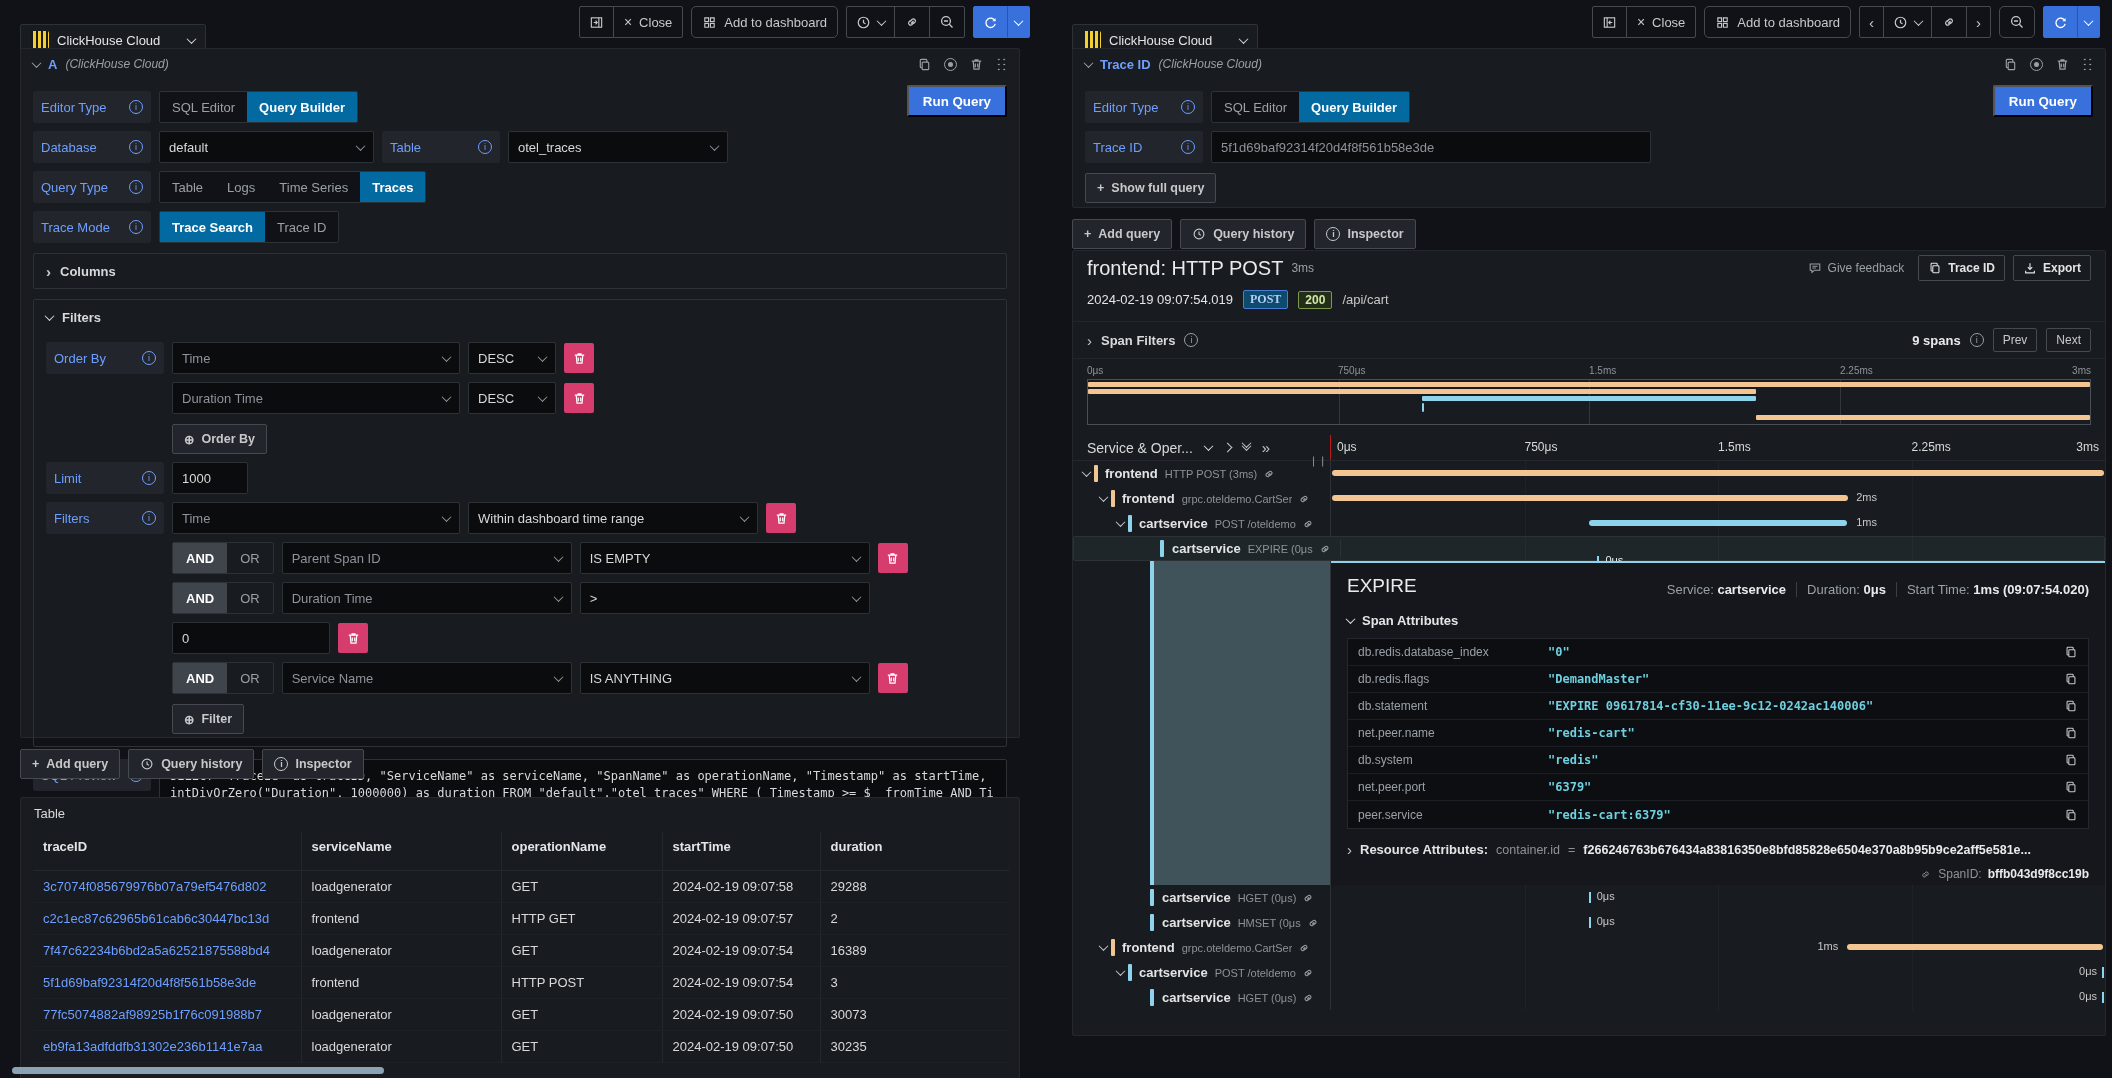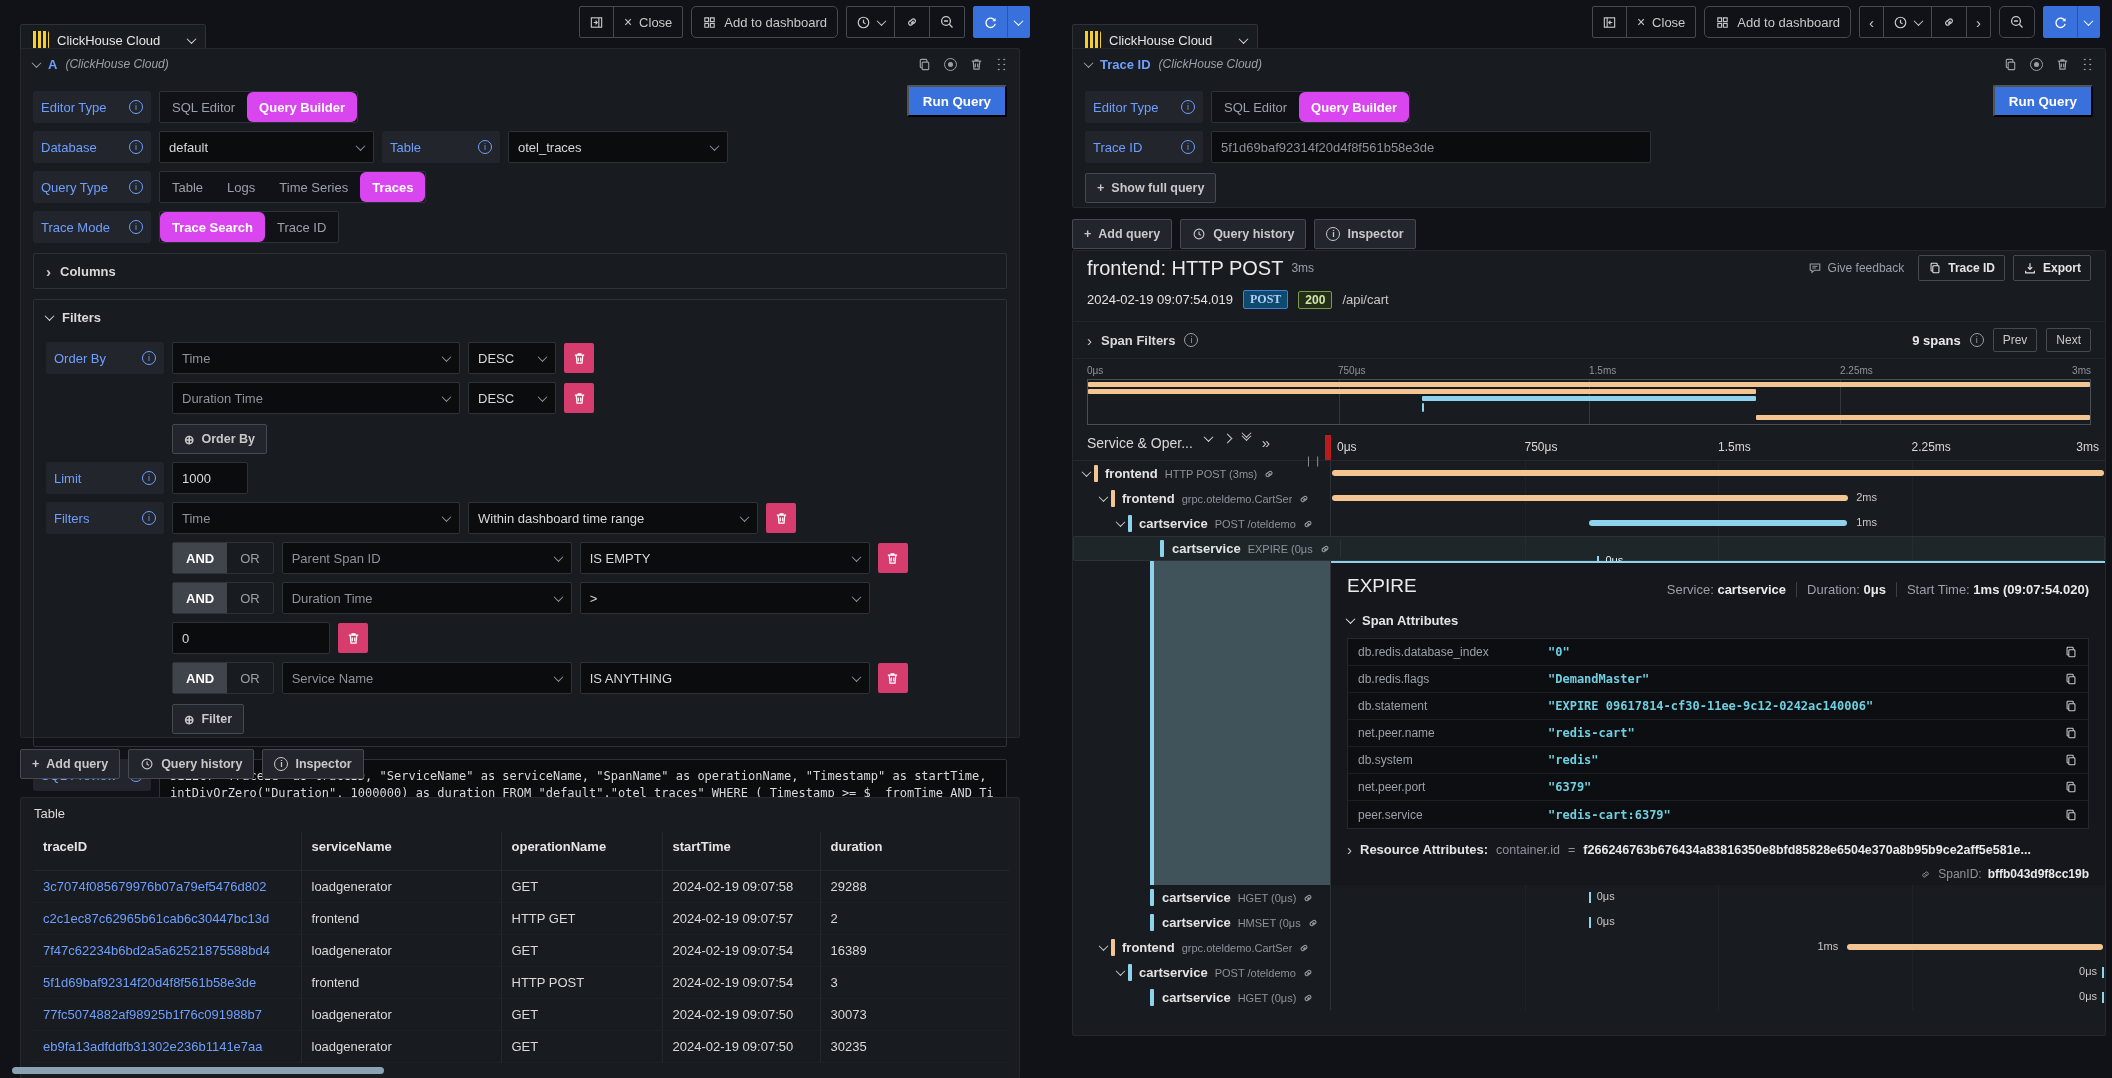--- a/index.html
+++ b/index.html
@@ -55,21 +55,21 @@
   .q-head .suffix{font-style:italic;font-size:12px;color:#9aa0a7;}
   .q-head .spacer{flex:1;}
   .q-head .hicons{display:flex;align-items:center;gap:12px;color:#9aa0a7;}
   .q-body{padding:4px 12px 12px 12px;position:relative;}
 
   .row{display:flex;align-items:center;gap:8px;margin-top:8px;}
   .chip{display:flex;align-items:center;justify-content:space-between;gap:6px;width:118px;flex:none;
      background:#22252b;color:var(--link-blue);padding:0 8px;height:32px;border-radius:2px;font-size:13px;}
   .seg{display:flex;align-items:stretch;border:1px solid #2c3235;border-radius:2px;height:32px;background:#111217;}
   .seg span{display:flex;align-items:center;padding:0 12px;color:#9aa0a7;font-size:13px;}
-  .seg span.on{background:#d946ef;color:#fff;font-weight:700;border-radius:6px;}
+  .seg span.on{background:#0369a1;color:#fff;font-weight:700;border-radius:0;}
   .sel{display:flex;align-items:center;justify-content:space-between;gap:8px;background:#0b0c0e;
      border:1px solid #2c3235;border-radius:2px;height:32px;padding:0 9px;color:#d8d9da;}
   .sel .ph{color:#8e9299;}
   .sel .caret{color:#8e9299;}
   .inp{background:#0b0c0e;border:1px solid #2c3235;border-radius:2px;height:32px;padding:0 9px;
      display:flex;align-items:center;color:#d8d9da;}
   .del{width:30px;height:30px;flex:none;background:var(--danger-pink);border-radius:2px;color:#fff;
      display:flex;align-items:center;justify-content:center;}
   .btn-sec{display:inline-flex;align-items:center;gap:7px;height:30px;padding:0 11px;border:1px solid #46494f;
      border-radius:2px;color:#c7c8c9;background:#22252b;font-size:12.5px;font-weight:700;}
@@ -124,22 +124,22 @@
      display:inline-flex;align-items:center;}
   .minimap-wrap{padding:6px 14px 4px 14px;position:relative;}
   .mm-labels{position:relative;height:13px;font-size:10px;color:#8e9299;}
   .mm-labels span{position:absolute;top:0;}
   .minimap{position:relative;height:46px;border:1px solid #4a4e55;margin-top:1px;}
   .minimap .gv{position:absolute;top:0;bottom:0;width:1px;background:#33373d;}
   .mmbar{position:absolute;height:5px;border-radius:1px;}
   .mmbar.f{background:var(--frontend-span);}
   .mmbar.c{background:var(--cartservice-span);}
   .tree-header{height:26px;display:flex;align-items:stretch;border-bottom:1px solid #24272d;margin-top:6px;}
-  .th-name{width:258px;flex:none;display:flex;align-items:flex-start;gap:12px;padding:0 3px 0 14px;
-     border-right:6px solid #b91c1c;color:#d8d9da;font-size:14px;position:relative;}
+  .th-name{width:258px;flex:none;display:flex;align-items:center;gap:12px;padding:0 3px 0 14px;
+     border-right:1px solid #b91c1c;color:#d8d9da;font-size:14px;position:relative;}
   .th-name .hic{color:#c7c8c9;display:inline-flex;}
   .th-handle{position:absolute;right:2px;bottom:-6px;color:#9aa0a7;font-size:10px;letter-spacing:1px;}
   .th-ruler{flex:1;position:relative;font-size:12px;color:#d8d9da;}
   .th-ruler span{position:absolute;top:5px;}
   .span-table{position:relative;}
   .span-table .gv{position:absolute;top:0;bottom:0;width:1px;background:#1f2228;}
   .srow{display:flex;height:25px;position:relative;}
   .srow.sel{background:rgba(125,185,205,.07);}
   .sname{width:258px;flex:none;display:flex;align-items:center;border-right:1px solid #2c3235;
      padding-right:4px;overflow:hidden;white-space:nowrap;}

